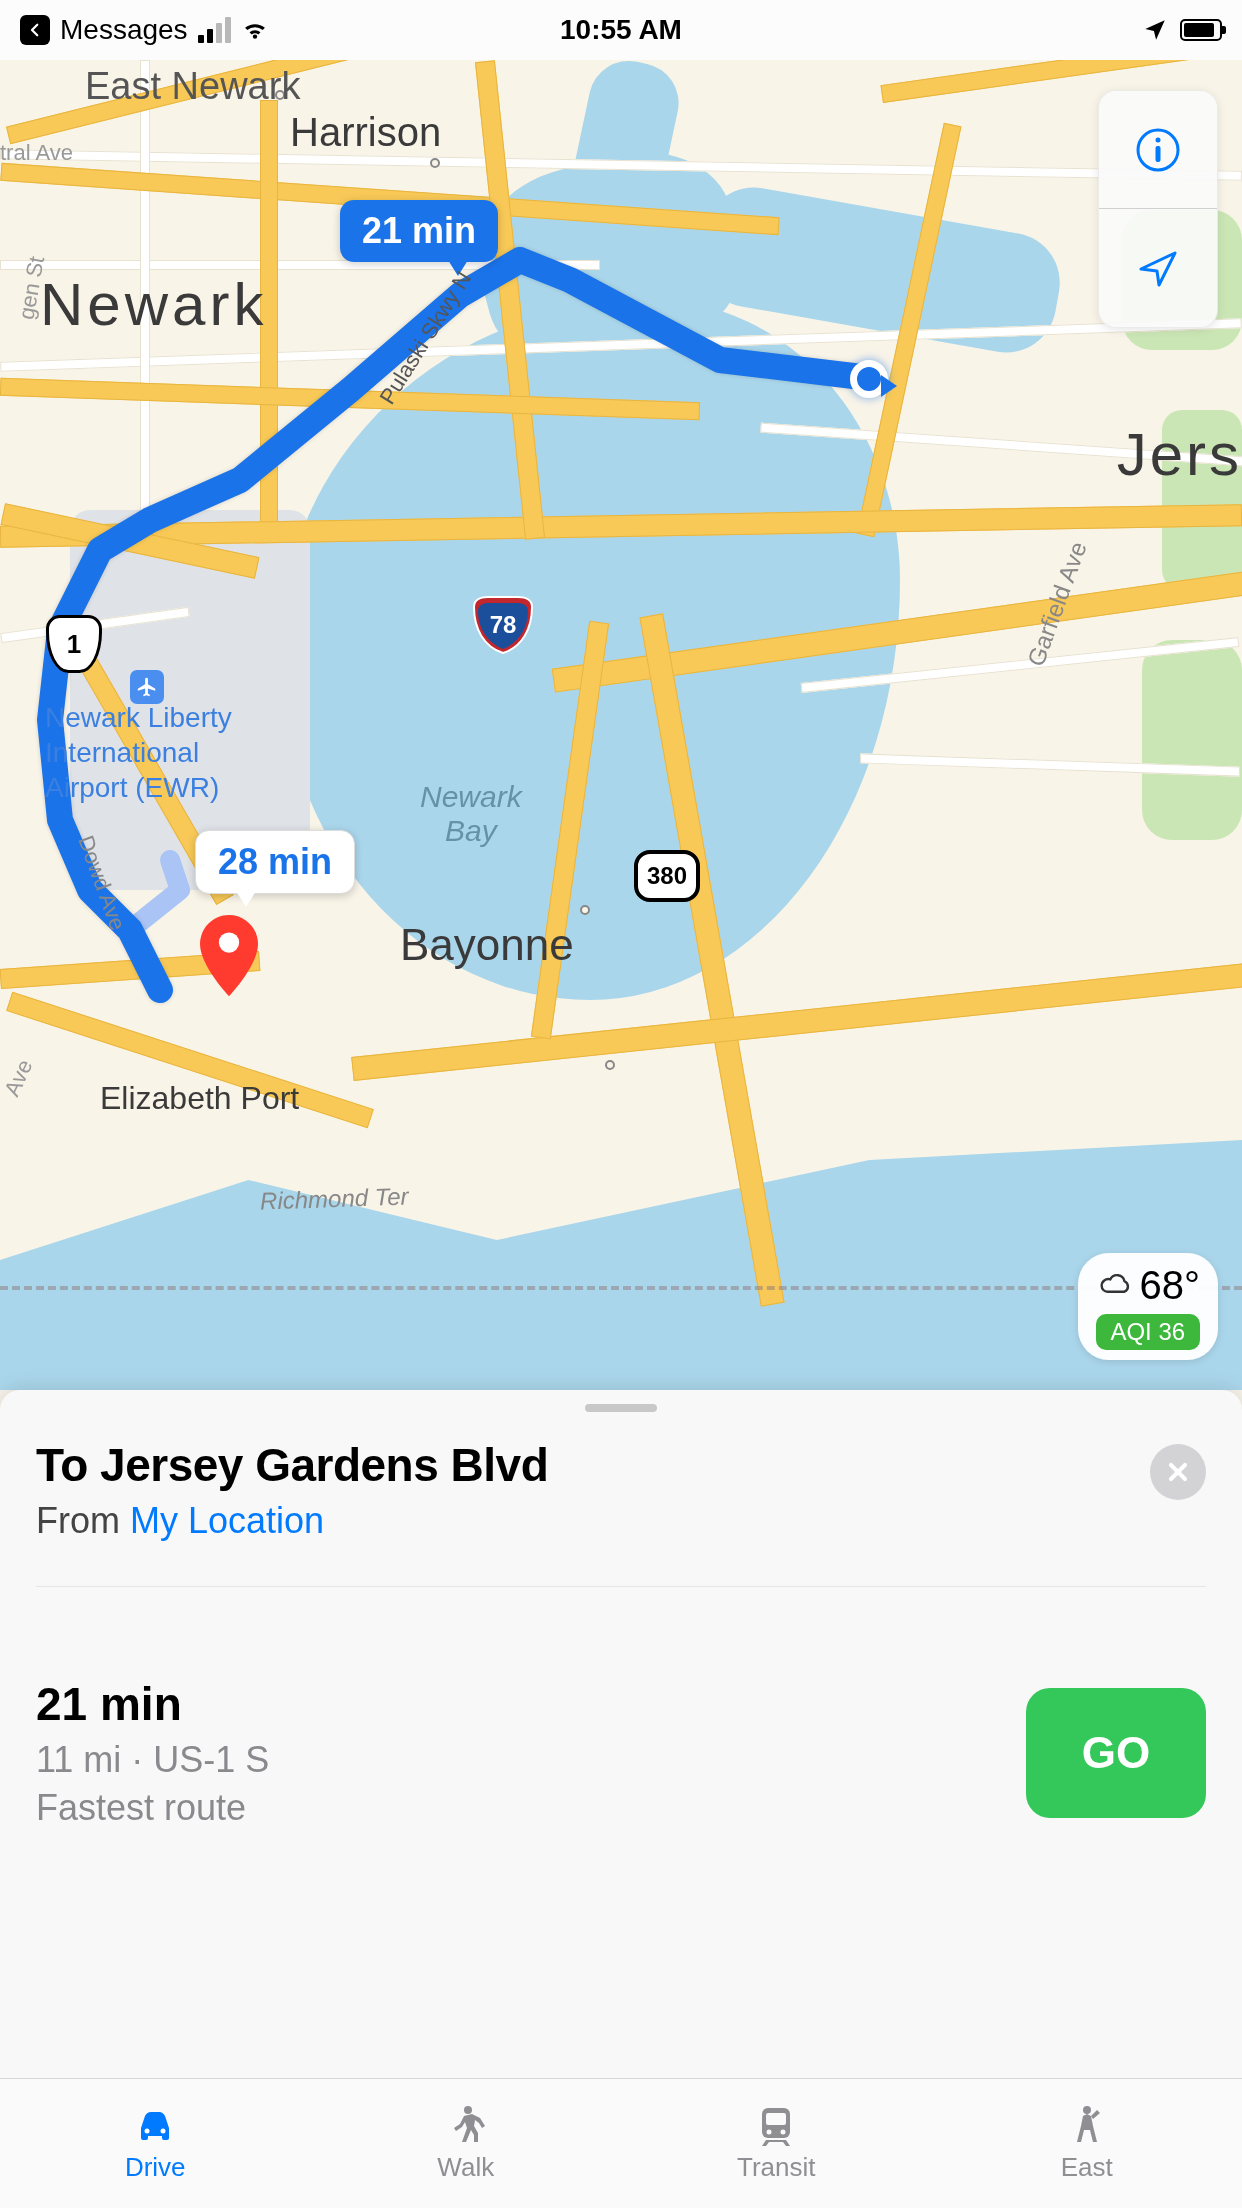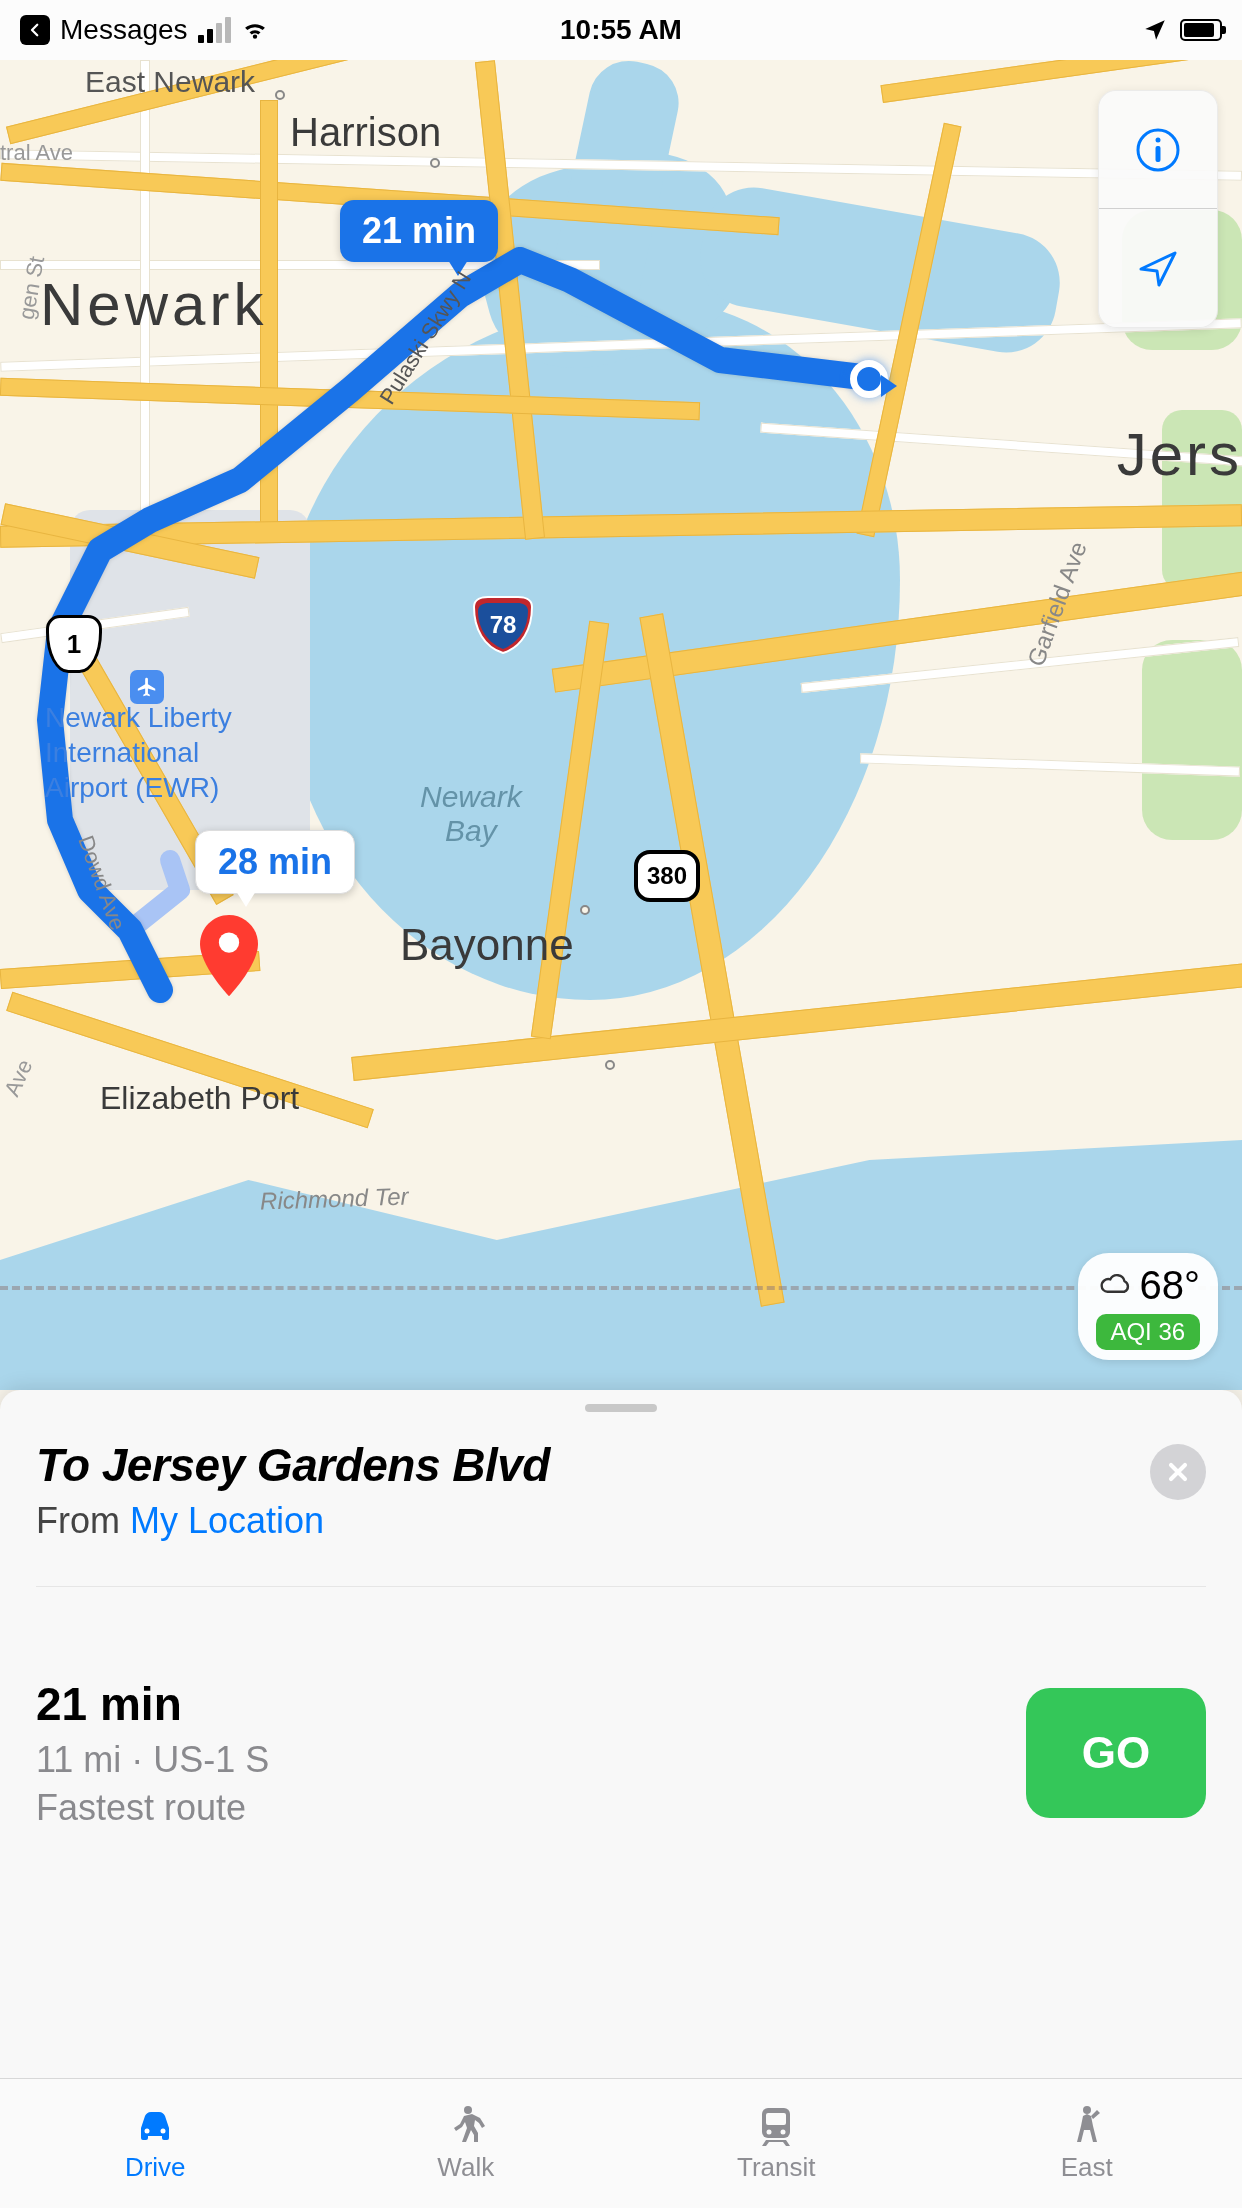--- a/index.html
+++ b/index.html
@@ -62,21 +62,21 @@
 .water.south { top: 960px; left: 0; width: 1242px; height: 400px; clip-path: polygon(0 60%, 20% 40%, 40% 55%, 70% 35%, 100% 30%, 100% 100%, 0 100%); }
 .water.passaic { top: 0; left: 570px; width: 90px; height: 260px; transform: rotate(12deg); border-radius: 40px; }
 
 .land-label {
   position: absolute;
   color: #3a3a3a;
   font-weight: 400;
 }
 .land-label.newark { top: 210px; left: 40px; font-size: 60px; font-weight: 500; letter-spacing: 4px; }
 .land-label.harrison { top: 50px; left: 290px; font-size: 40px; }
-.land-label.eastnewark { top: 5px; left: 85px; font-size: 30px; color: #555;}
+.land-label.eastnewark { top: 5px; left: 85px; font-size: 38px; color: #555;}
 .land-label.jers { top: 360px; right: 0; font-size: 60px; font-weight: 500; letter-spacing: 3px;}
 .land-label.bayonne { top: 860px; left: 400px; font-size: 44px; }
 .land-label.newarkbay { top: 720px; left: 420px; font-size: 30px; color: #6493a8; font-style: italic; text-align:center; }
 .land-label.elizport { top: 1020px; left: 100px; font-size: 32px; }
 .land-label.jerseygardens { top: 940px; left: 135px; font-size: 28px; font-weight: 600; text-align: center; line-height: 1.2;}
 .land-label.airport { top: 640px; left: 45px; font-size: 28px; color: #3b7fe0; font-weight: 500; line-height:1.25;}
 .land-label.richmond { top: 1125px; left: 260px; font-size: 24px; color: #888; font-style: italic; transform: rotate(-2deg);}
 .land-label.garfield { top: 530px; right: 120px; font-size: 24px; color: #888; transform: rotate(-70deg);}
 .land-label.pulaski { top: 265px; left: 350px; font-size: 22px; color: #555; transform: rotate(-58deg);}
 .land-label.dowd { top: 810px; left: 52px; font-size: 22px; color: #888; transform: rotate(70deg);}
@@ -270,21 +270,21 @@
 }
 .grabber {
   width: 72px; height: 8px; background: #c8c8c8; border-radius: 4px;
   margin: 0 auto 26px auto;
 }
 .sheet-header {
   display: flex; justify-content: space-between; align-items: flex-start;
   border-bottom: 1px solid #e6e6e6;
   padding-bottom: 44px;
 }
-.sheet-title { font-size: 46px; font-weight: 700; letter-spacing: -0.5px; font-style: italic;}
+.sheet-title { font-size: 46px; font-weight: 700; letter-spacing: -0.5px;}
 .sheet-sub { font-size: 36px; color: #444; margin-top: 8px; }
 .sheet-sub .link { color: #007aff; }
 .close-btn {
   width: 56px; height: 56px; background: #d3d3d6; border-radius: 50%;
   display:flex; align-items:center; justify-content:center; flex-shrink: 0; margin-top: 6px;
 }
 
 .route-info {
   display: flex; justify-content: space-between; align-items: center;
   margin-top: 90px;

